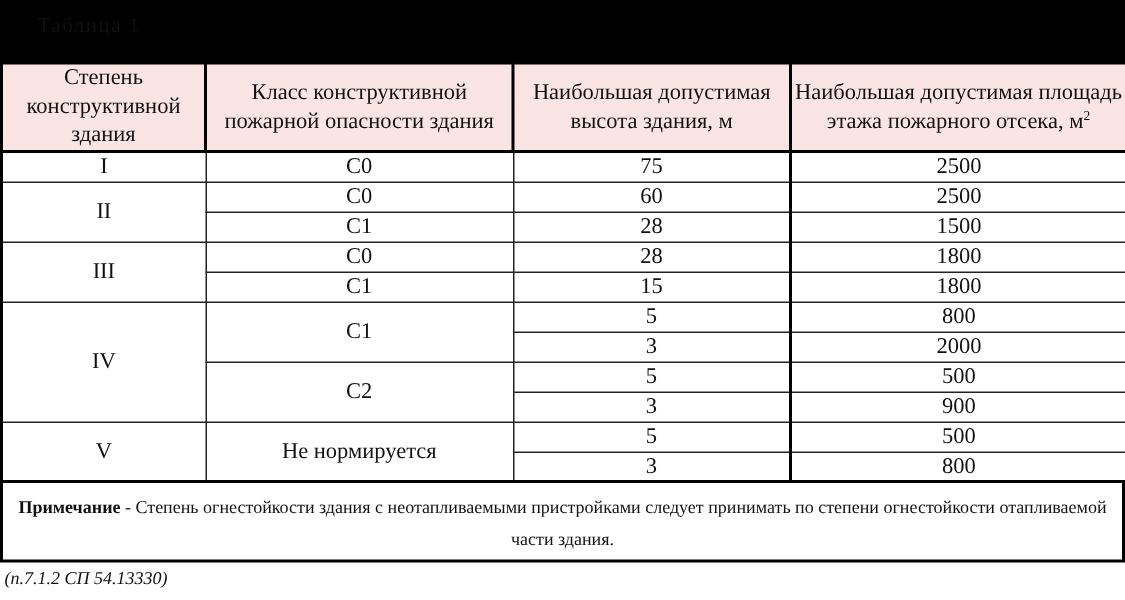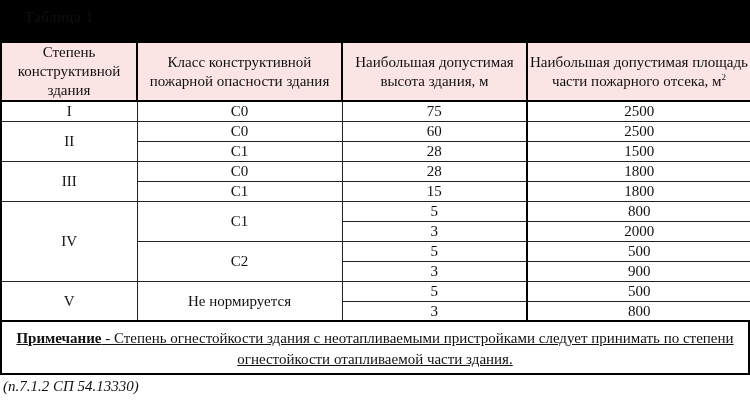--- a/index.html
+++ b/index.html
@@ -10,44 +10,44 @@
   table.main { position:absolute; left:0; top:41px; width:750px; border-collapse:collapse; table-layout:fixed; }
   table.main td, table.main th { border:1px solid #222; text-align:center; vertical-align:middle;
       font-size:15px; font-weight:normal; padding:0; line-height:19px; }
   table.main th { background:#fbe4e4; height:56px; border:2px solid #000; }
   table.main td.val { height:19px;margin-left:20px; }
   .grp-top td { border-top:2px solid #000; }
   .c1 { border-left:2px solid #000 !important; }
   .c3r { border-right:2px solid #000 !important; }
   sup { font-size:9px; vertical-align:top; line-height:10px; }
   .note { position:absolute; left:0; top:320px; width:746px; height:55px; border:2px solid #000;
-          font-size:15px; text-align:center; line-height:21px; padding-top:6px; box-sizing:border-box; width:750px;text-decoration:underline; }
+          font-size:12px; text-align:center; line-height:21px; padding-top:6px; box-sizing:border-box; width:750px; }
   .note b { font-weight:bold; }
-  .citation { position:absolute; left:3px; top:378px; font-size:15px; font-style:italic; }
+  .citation { position:absolute; left:3px; top:378px; font-size:12px; font-style:italic; }
 </style>
 </head>
 <body>
 
 <div class="topbar">
   <span class="topbar-title">Таблица 1</span>
 </div>
 
 <table class="main">
   <colgroup>
       <col style="width:136px">
       <col style="width:205px">
       <col style="width:185px">
       <col style="width:224px">
     </colgroup>
   <tbody>
       <tr>
     <th>Степень конструктивной здания</th>
     <th>Класс конструктивной пожарной опасности здания</th>
     <th>Наибольшая допустимая высота здания, м</th>
-    <th><span>Наибольшая допустимая площадь части пожарного отсека, м</span><sup>2</sup></th>
+    <th><span>Наибольшая допустимая площадь этажа пожарного отсека, м</span><sup>2</sup></th>
   </tr>
   <tr class="grp-top">
     <td class="c1">I</td>
     <td>С0</td>
     <td class="val c3r">75</td>
     <td>2500</td>
   </tr>
   <tr class="grp-top">
     <td class="c1" rowspan="2">II</td>
     <td>С0</td>

